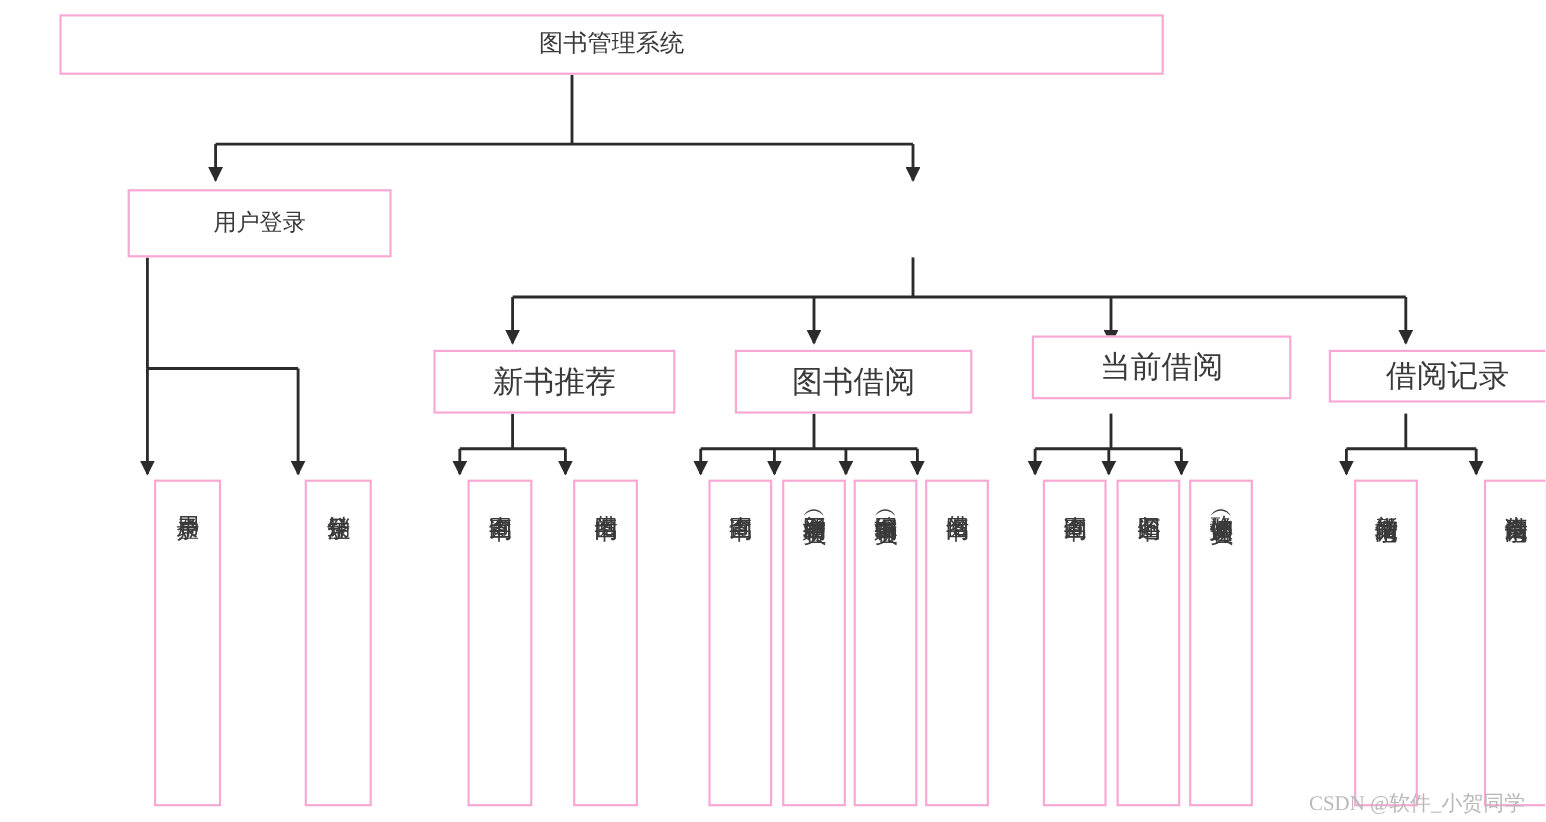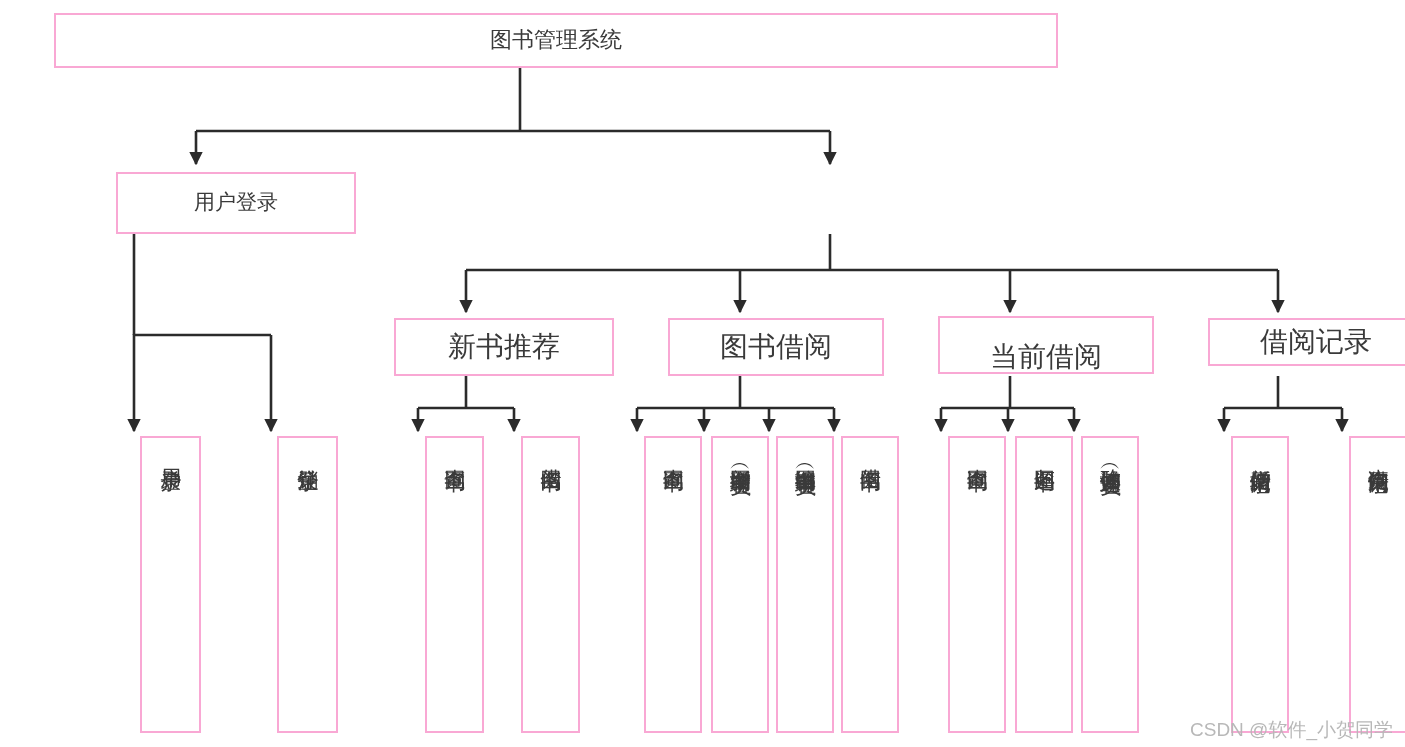--- a/index.html
+++ b/index.html
@@ -59,21 +59,21 @@
     line-height: 1.0;
     white-space: pre;
     display: block;
   }
   .watermark {
     position: absolute;
     font-size: 19px;
     color: #b8b8b8;
     white-space: nowrap;
     z-index: 3;
-    font-family: Liberation Sans, sans-serif;
+    font-family: Liberation Serif, serif;
   }
 </style>
 </head>
 <body>
 
 <div id="canvas">
 
   <svg id="edges" viewBox="0 0 1405 747" xmlns="http://www.w3.org/2000/svg">
     <defs>
       <marker id="arrow" viewBox="0 0 10 10" refX="9" refY="5" markerWidth="5.2" markerHeight="5.2" orient="auto-start-reverse">
@@ -132,21 +132,21 @@
   <div class="node lvl2" style="left:80px; top:172px; width:240px; height:62px;">
     <span>用户登录</span>
   </div>
 
   <div class="node lvl3" style="left:358px; top:318px; width:220px; height:58px;">
     <span>新书推荐</span>
   </div>
   <div class="node lvl3" style="left:632px; top:318px; width:216px; height:58px;">
     <span>图书借阅</span>
   </div>
-  <div class="node lvl3" style="left:902px; top:316px; width:216px; height:58px;align-items:flex-end;">
+  <div class="node lvl3" style="left:902px; top:305px; width:236px; height:58px;">
     <span>当前借阅</span>
   </div>
   <div class="node lvl3" style="left:1172px; top:318px; width:216px; height:48px;">
     <span>借阅记录</span>
   </div>
 
   <div class="node leaf" style="left:104px; top:436px; width:61px; height:297px;">
     <span class="vtext">用户登录</span>
   </div>
   <div class="node leaf" style="left:241px; top:436px; width:61px; height:297px;">

